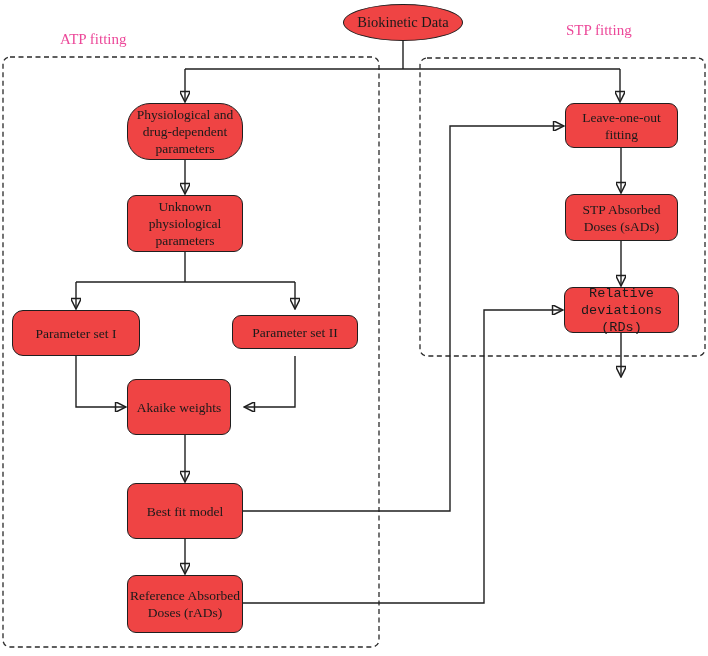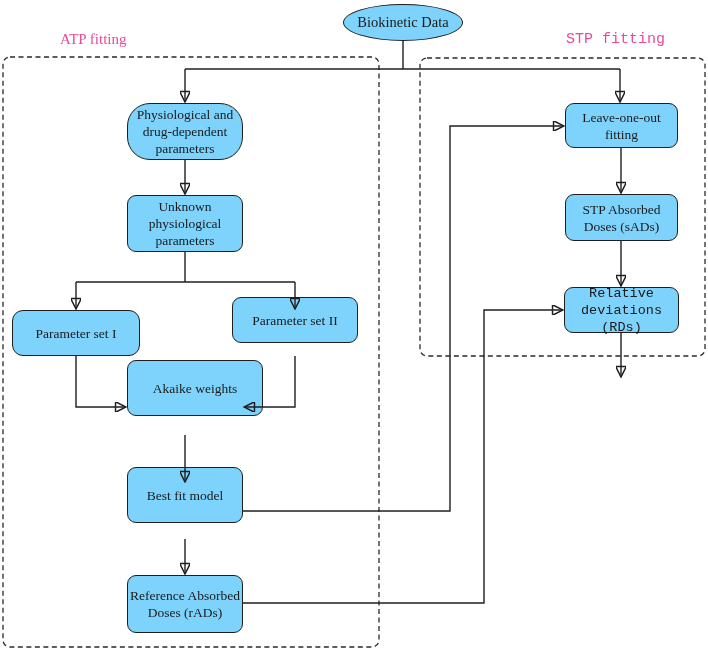--- a/index.html
+++ b/index.html
@@ -9,21 +9,21 @@
     background:#ffffff;
     font-family:"Liberation Serif", serif;
     color:#1a1a1a;
     overflow:hidden;
   }
   .node{
     position:absolute;
     box-sizing:border-box;
     border:1.4px solid #1f1f1f;
     border-radius:9px;
-    background:#7dd3fc;
+    background:#ef4444;
     display:flex;
     align-items:center;
     justify-content:center;
     text-align:center;
     font-size:13.5px;
     line-height:1.26;
     white-space:pre-line;
     z-index:2;
   }
   .ellipse{border-radius:50%;}
@@ -44,39 +44,39 @@
   }
   #wires path, #wires rect{fill:none;stroke:#1f1f1f;stroke-width:1.4;}
   #wires rect.dashed{stroke:#2a2a2a;stroke-width:1.3;stroke-dasharray:5 3.5;}
 </style>
 </head>
 <body>
 
 <div id="stage">
 
   <div class="zone-label" style="left:60px;top:31px;">ATP fitting</div>
-  <div class="zone-label" style="left:566px;top:31px;font-family:Liberation Mono, monospace;">STP fitting</div>
+  <div class="zone-label" style="left:566px;top:22px;">STP fitting</div>
 
   <div class="node ellipse" style="left:343px;top:4px;width:120px;height:37px;font-size:14.5px;">Biokinetic Data</div>
 
   <div class="node" style="left:127px;top:103px;width:116px;height:57px;border-radius:23px;">Physiological and
 drug-dependent
 parameters</div>
 
   <div class="node" style="left:127px;top:195px;width:116px;height:57px;">Unknown
 physiological
 parameters</div>
 
   <div class="node" style="left:12px;top:310px;width:128px;height:46px;border-radius:11px;">Parameter set I</div>
 
-  <div class="node" style="left:232px;top:297px;width:126px;height:46px;">Parameter set II</div>
+  <div class="node" style="left:232px;top:315px;width:126px;height:34px;">Parameter set II</div>
 
-  <div class="node" style="left:127px;top:360px;width:136px;height:56px;">Akaike weights</div>
+  <div class="node" style="left:127px;top:379px;width:104px;height:56px;">Akaike weights</div>
 
-  <div class="node" style="left:127px;top:467px;width:116px;height:56px;">Best fit model</div>
+  <div class="node" style="left:127px;top:483px;width:116px;height:56px;">Best fit model</div>
 
   <div class="node" style="left:127px;top:575px;width:116px;height:58px;">Reference Absorbed
 Doses (rADs)</div>
 
   <div class="node" style="left:565px;top:194px;width:113px;height:47px;">STP Absorbed
 Doses (sADs)</div>
 
   <div class="node" style="left:565px;top:103px;width:113px;height:45px;">Leave-one-out
 fitting</div>
 

